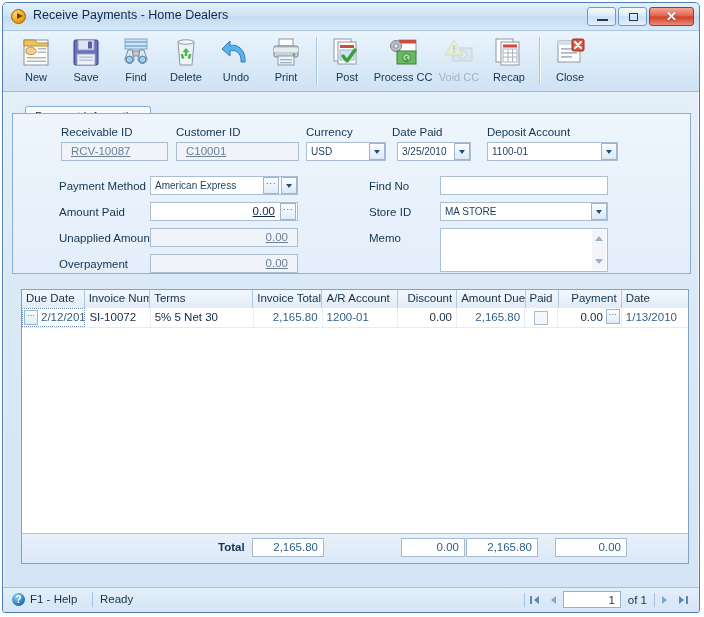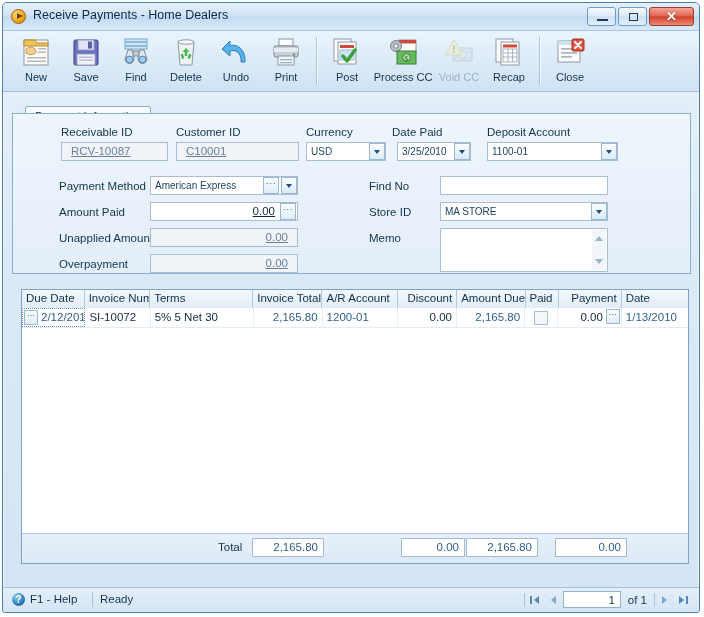--- a/index.html
+++ b/index.html
@@ -285,21 +285,21 @@
 
   
   .totals {
     position: absolute; left: 0; right: 0; bottom: 0;
     height: 29px;
     background: linear-gradient(180deg,#e8f1fa 0%,#dbe8f6 100%);
     border-top: 1px solid #a9c3dc;
   }
   .tot-lbl {
     position: absolute;
-    font-size: 11.5px; font-weight: normal; color: #12354f;
+    font-size: 11.5px; font-weight: bold; color: #12354f;
     top: 7px;
   }
   .tot-box {
     position: absolute; top: 4px; height: 19px;
     border: 1px solid #a3bad0;
     background: #fff;
     font-size: 11.5px; color: #2e5f8a;
     line-height: 17px; text-align: right;
     padding: 0 5px;
     box-sizing: border-box;

